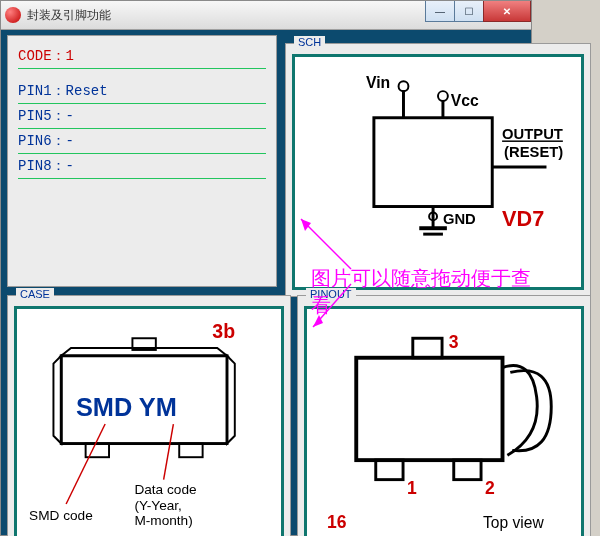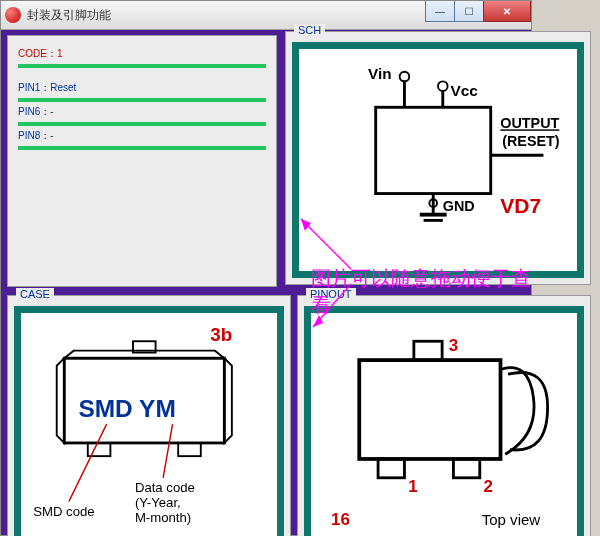--- a/index.html
+++ b/index.html
@@ -1,32 +1,32 @@
 <!DOCTYPE html>
 <html><head>
 <meta charset="utf-8">
 <style>
   html,body{margin:0;padding:0;font-family:"Microsoft YaHei","Segoe UI",Arial,sans-serif;font-size:12px;background:#d4d0c8;}
-  .window{width:532px;height:536px;background:#4c1d95;border:1px solid #8a8a8a;box-sizing:border-box;position:relative;}
+  .window{width:532px;height:536px;background:#0c4a6e;border:1px solid #8a8a8a;box-sizing:border-box;position:relative;}
   .titlebar{height:28px;background:linear-gradient(#f7f7f7,#dcdcdc);border-bottom:1px solid #a0a0a0;display:flex;align-items:center;padding:0 4px;position:relative;}
   .titlebar .icon{width:16px;height:16px;border-radius:50%;background:radial-gradient(circle at 5px 5px,#ff8080,#c00000);margin-right:6px;}
   .titlebar .title{font-size:12px;color:#333;}
   .winbtns{position:absolute;right:0;top:0;display:flex;height:20px;}
   .winbtn{width:28px;height:20px;border:1px solid #5a7a9a;border-top:none;margin-left:-1px;background:linear-gradient(#e8f0fa,#cfe0f2);display:flex;align-items:center;justify-content:center;font-size:10px;color:#2a3a4a;cursor:pointer;}
   .winbtn.close{width:46px;background:linear-gradient(#f08080,#c83838);color:#fff;font-weight:bold;border-color:#8a2a2a;border-top-right-radius:0;}
   .client{position:absolute;top:28px;left:0;right:0;bottom:0;padding:4px;box-sizing:border-box;}
   .groupbox{position:absolute;border:1px solid #9a9a9a;background:#ececec;}
   .groupbox>.gtitle{position:absolute;top:-8px;left:8px;background:#ececec;padding:0 4px;font-size:11px;color:#003399;}
   .info{left:6px;top:6px;width:270px;height:252px;padding:8px 10px;box-sizing:border-box;}
-  .info .line{font-size:10px;color:#003399;padding:3px 0;border-bottom:4px solid #22c55e;}
+  .info .line{font-size:14px;color:#003399;padding:3px 0;border-bottom:1px solid #22c55e;font-family:Liberation Mono, monospace;}
   .info .line.red{color:#cc0000;}
-  .sch{left:284px;top:2px;width:304px;height:252px;}
+  .sch{left:284px;top:14px;width:304px;height:252px;}
   .case{left:6px;top:266px;width:282px;height:256px;}
   .pinout{left:296px;top:266px;width:292px;height:256px;}
-  .imgbox{position:absolute;left:6px;top:10px;right:6px;bottom:6px;background:#fff;border:7px solid #0f766e;}
+  .imgbox{position:absolute;left:6px;top:10px;right:6px;bottom:6px;background:#fff;border:3px solid #0f766e;}
   svg{display:block;}
   .hint{position:absolute;left:310px;top:236px;color:#ff00ff;font-size:20px;z-index:5;}
   .arrow{position:absolute;z-index:4;}
   .arrow line{stroke:#ff00ff;stroke-width:1.4;}
   .arrow polygon{fill:#ff00ff;}
 </style>
 </head>
 <body>
 
 <div class="window">
@@ -39,20 +39,21 @@
       <div class="winbtn close">✕</div>
     </div>
   </div>
 
   <div class="client">
 
     <div class="groupbox info">
       <div class="line red">CODE：1</div>
       <div style="height:10px"></div>
       <div class="line">PIN1：Reset</div>
+      <div class="line">PIN5：-</div>
       <div class="line">PIN6：-</div>
       <div class="line">PIN8：-</div>
     </div>
 
     <div class="groupbox sch">
       <div class="gtitle">SCH</div>
       <div class="imgbox">
         <svg width="100%" height="100%" viewBox="0 0 290 230">
           <rect x="80" y="60" width="120" height="90" fill="none" stroke="#000" stroke-width="3"></rect>
           <line x1="110" y1="60" x2="110" y2="32" stroke="#000" stroke-width="3"></line>

